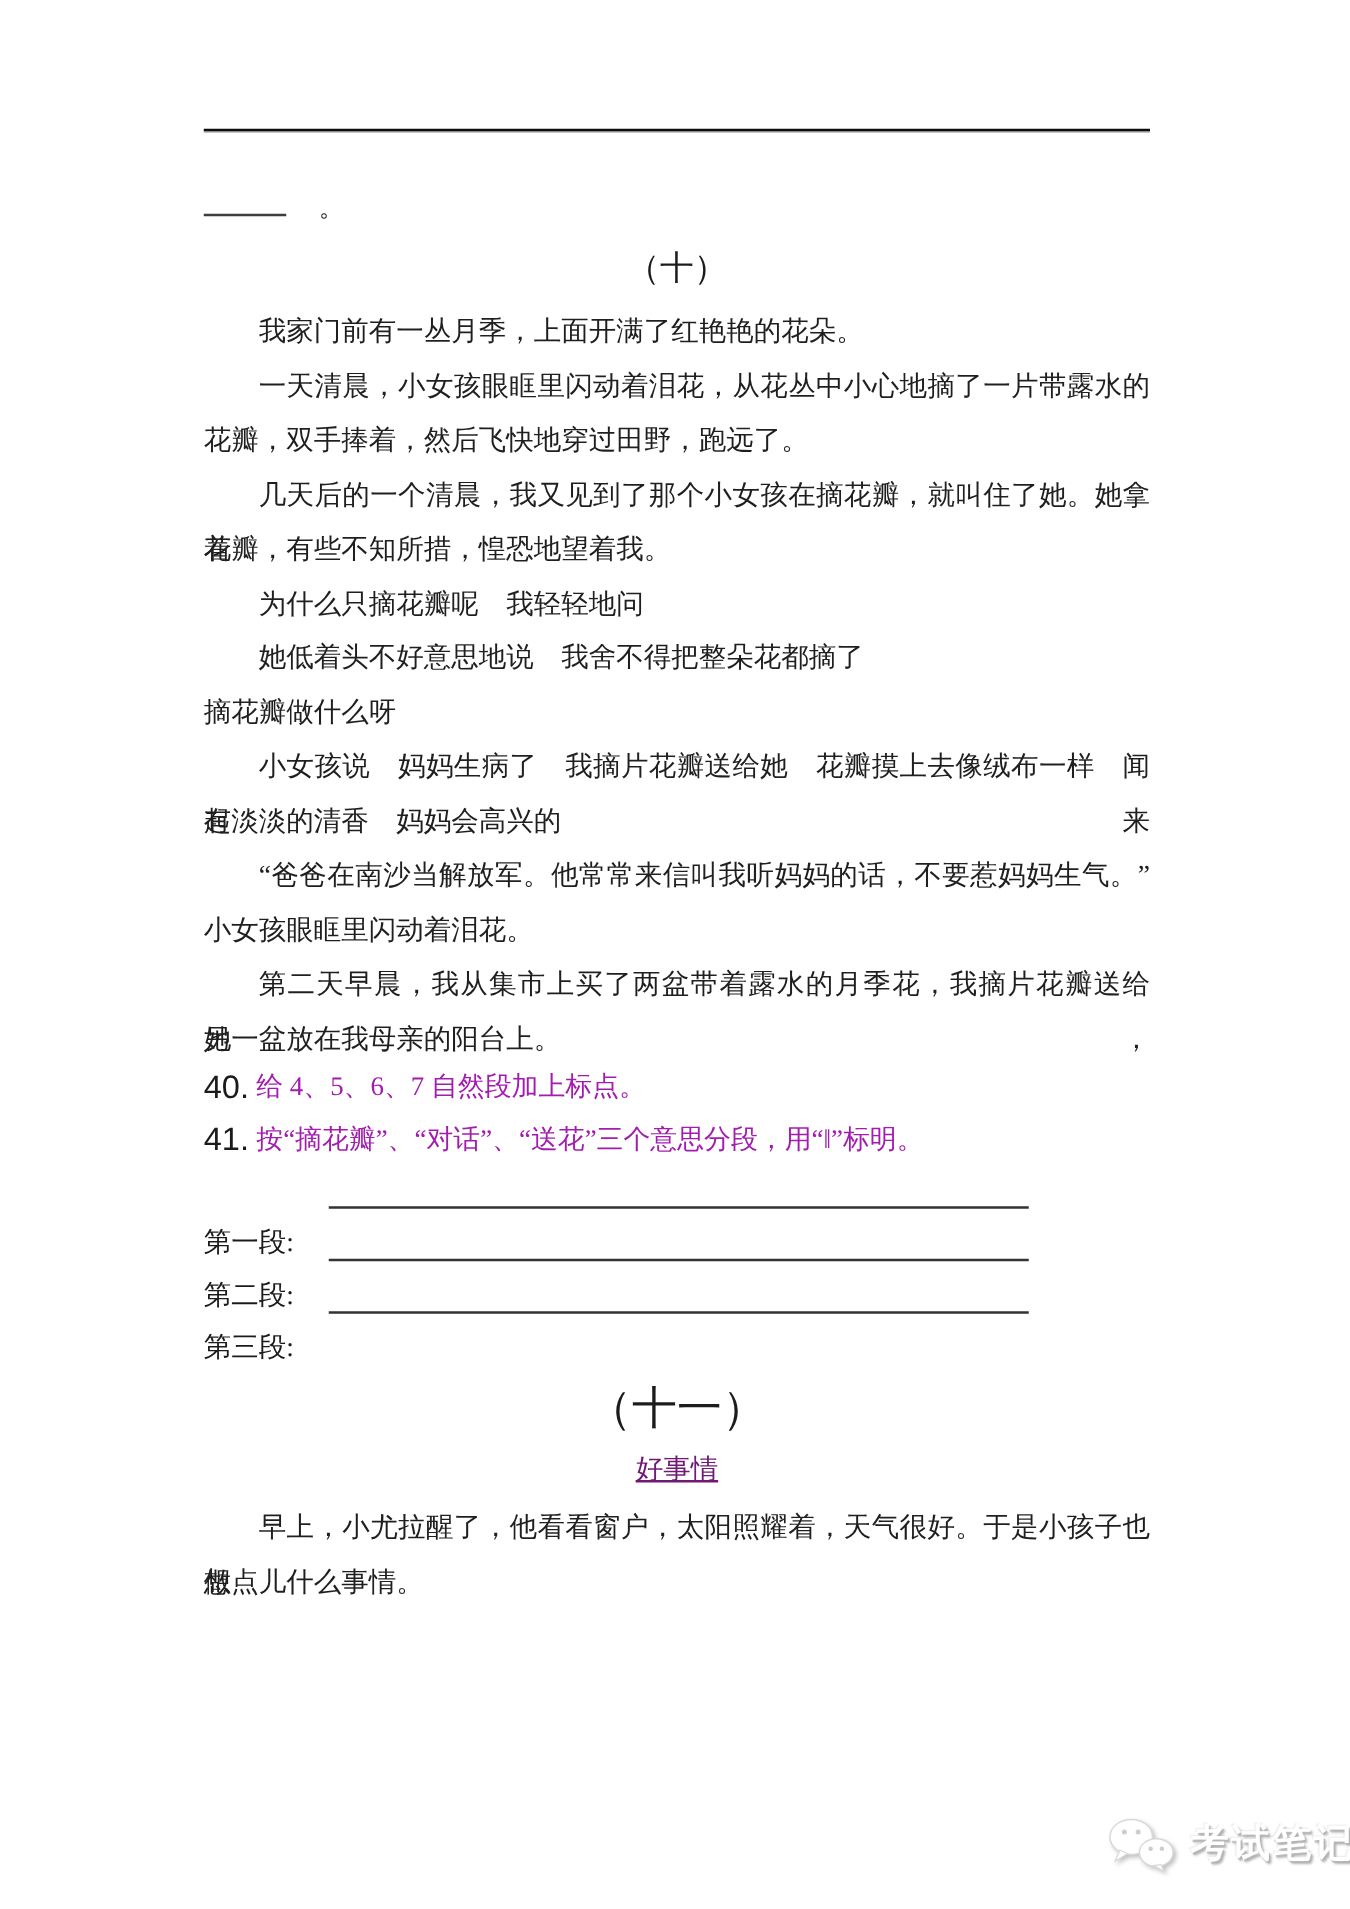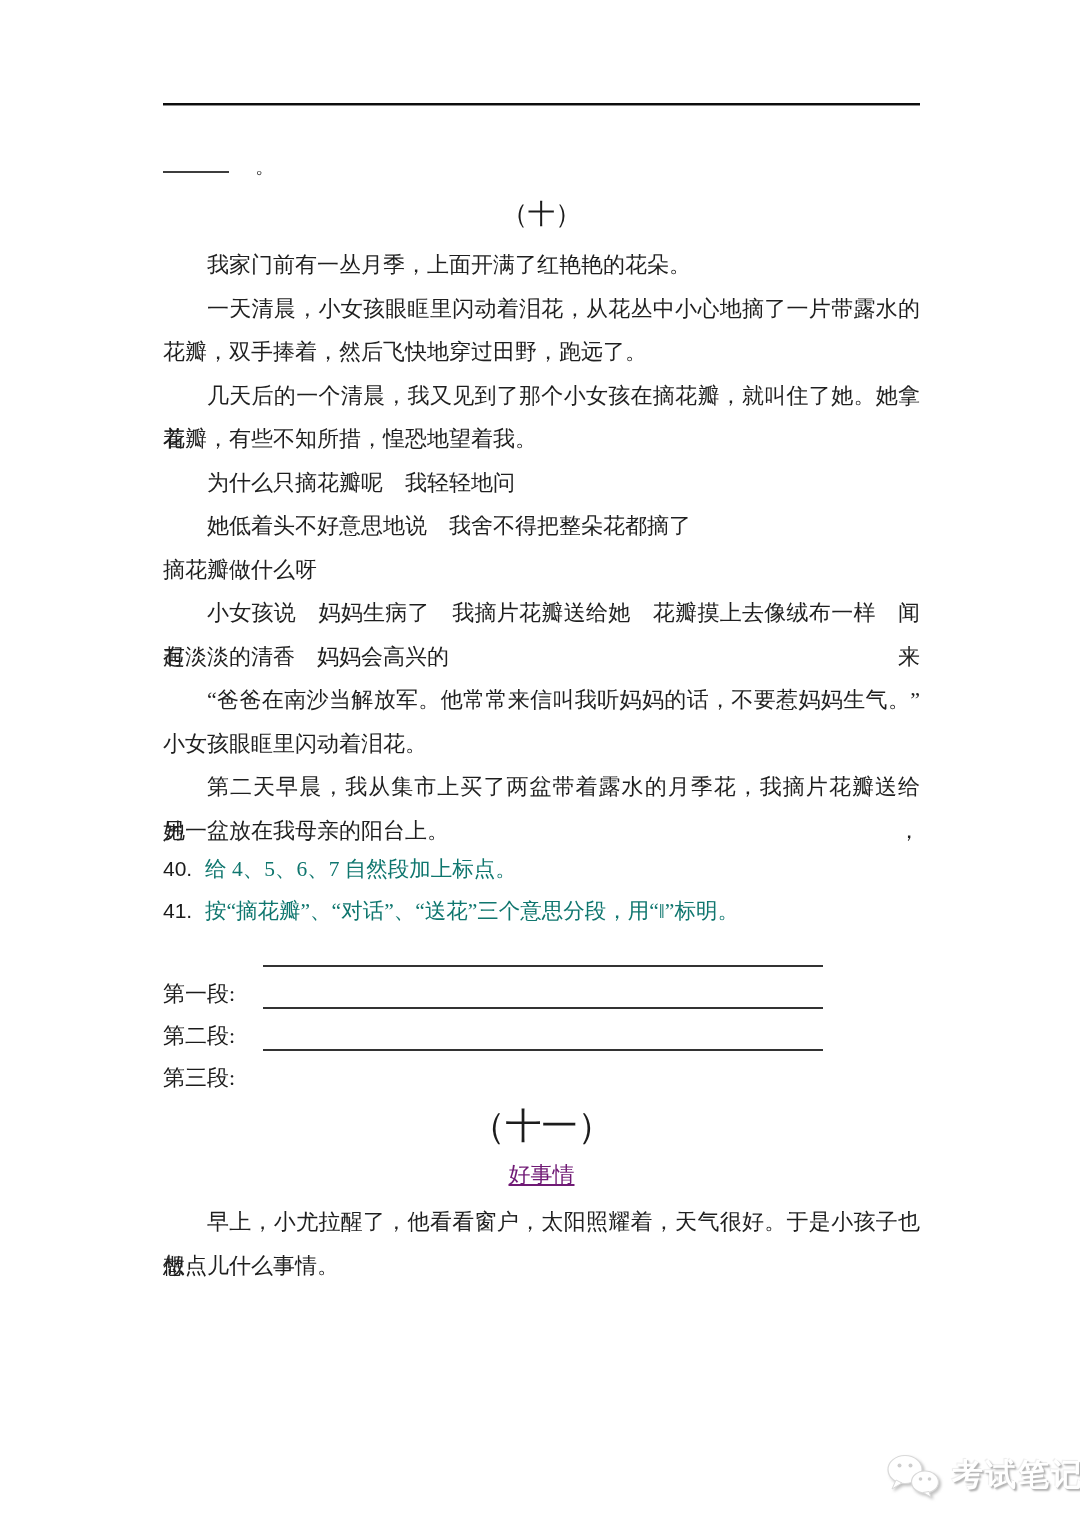--- a/index.html
+++ b/index.html
@@ -65,23 +65,23 @@
   .s11-first { margin-top:4px; }
 
   .q {
     display:flex;
     height:42px; line-height:42px;
   }
   .q.qfirst { margin-top:-4px; }
   .qnum {
     flex:0 0 42px;
     font-family:"Liberation Sans", sans-serif;
-    font-size:21px; color:#1b1b1b;
+    font-size:26px; color:#1b1b1b;
   }
-  .qtext { font-size:21.5px; color:#0f766e; }
+  .qtext { font-size:21.5px; color:#a21caf; }
 
   .blank-row {
     display:flex;
     height:42px; line-height:42px;
     font-size:22px; color:#1b1b1b;
   }
   .blabel { flex:0 0 100px;margin-top:41px; }
   .bline {
     flex:0 0 560px;
     height:33px;

